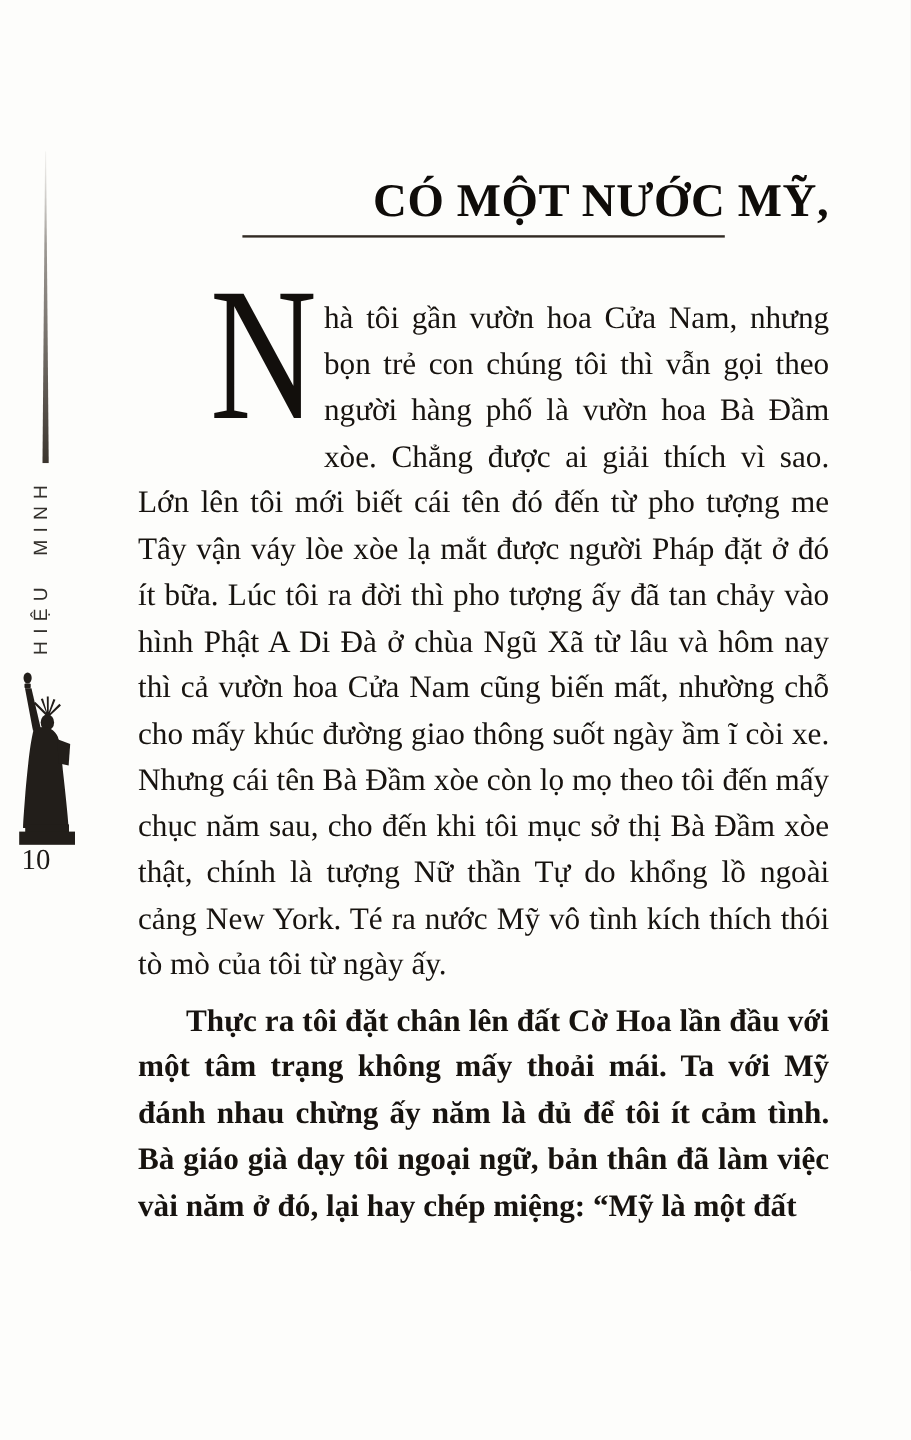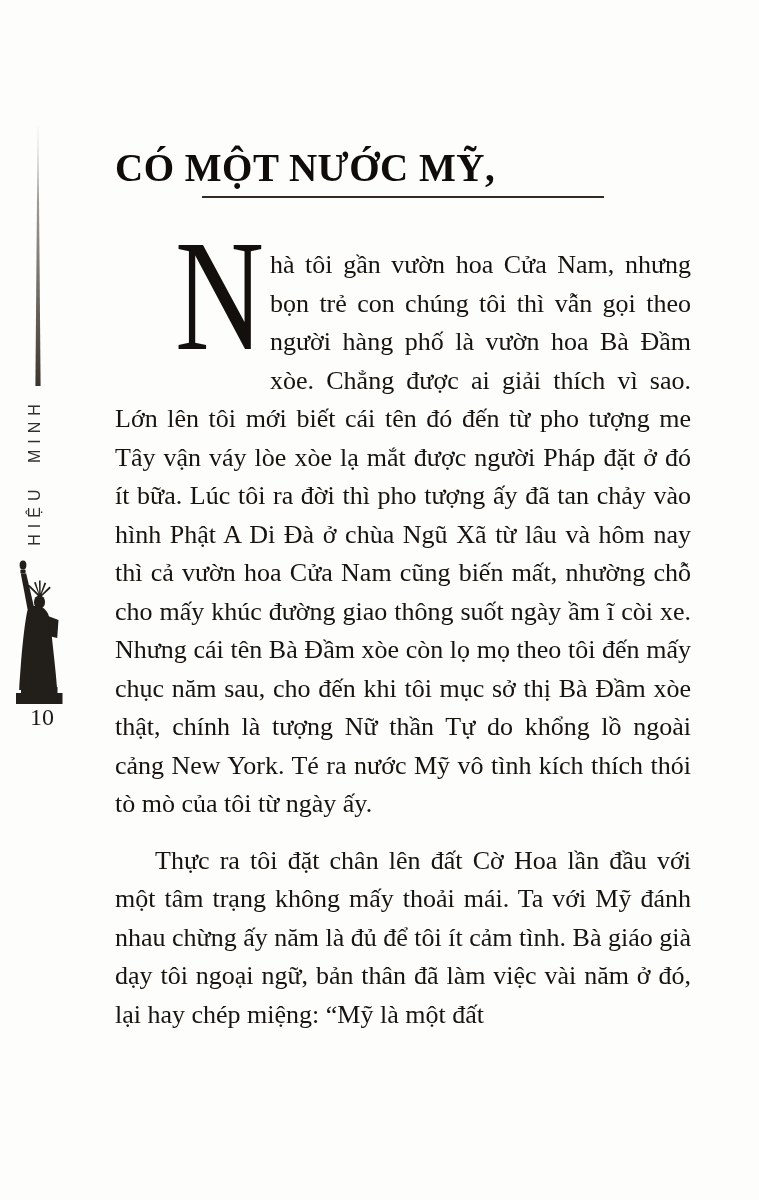--- a/index.html
+++ b/index.html
@@ -12,37 +12,37 @@
   .spine-line { position:absolute; left:33px; top:126px; }
   .author-vertical {
     position:absolute; left:-46px; top:460px; width:168px; height:24px;
     transform:rotate(-90deg);
     text-align:center; white-space:nowrap;
     font-family:"Liberation Sans", sans-serif;
     font-size:16px; letter-spacing:6px; word-spacing:10px; color:#33302c;
   }
   .statue { position:absolute; left:10px; top:560px; }
   .page-number {
-    position:absolute; left:22px; top:704px; width:40px; text-align:center;
+    position:absolute; left:10px; top:704px; width:40px; text-align:center;
     font-size:24px; color:#1c1916;
   }
   
   .text-column { position:absolute; left:115px; top:146px; width:576px; }
   .chapter-title {
-    margin:0; text-align:left; font-weight:700;
+    margin:0; text-align:right; font-weight:700;
     font-size:39px; line-height:44px; letter-spacing:0.5px; color:#0f0c09;
   }
   .chapter-title span { display:block; }
   .title-rule { width:402px; height:2px; background:#322b24; margin:6px auto 0; }
   .para {
     margin:0; text-align:justify;
     font-size:26px; line-height:38.5px; color:#17130f;
   }
   .para.first { margin-top:48px; }
-  .para.second { margin-top:18px; text-indent:40px; }
+  .para.second { margin-top:8px; text-indent:40px;font-weight:bold; }
   .dropcap {
     float:left; width:86px; height:112px;
     margin:5px 9px 0 60px; position:relative;
   }
   .dropcap .glyph {
     position:absolute; left:0; top:-34px;
     font-size:158px; line-height:1; color:#120f0c;
     transform:scaleX(0.78); transform-origin:left top;
   }
 </style>

